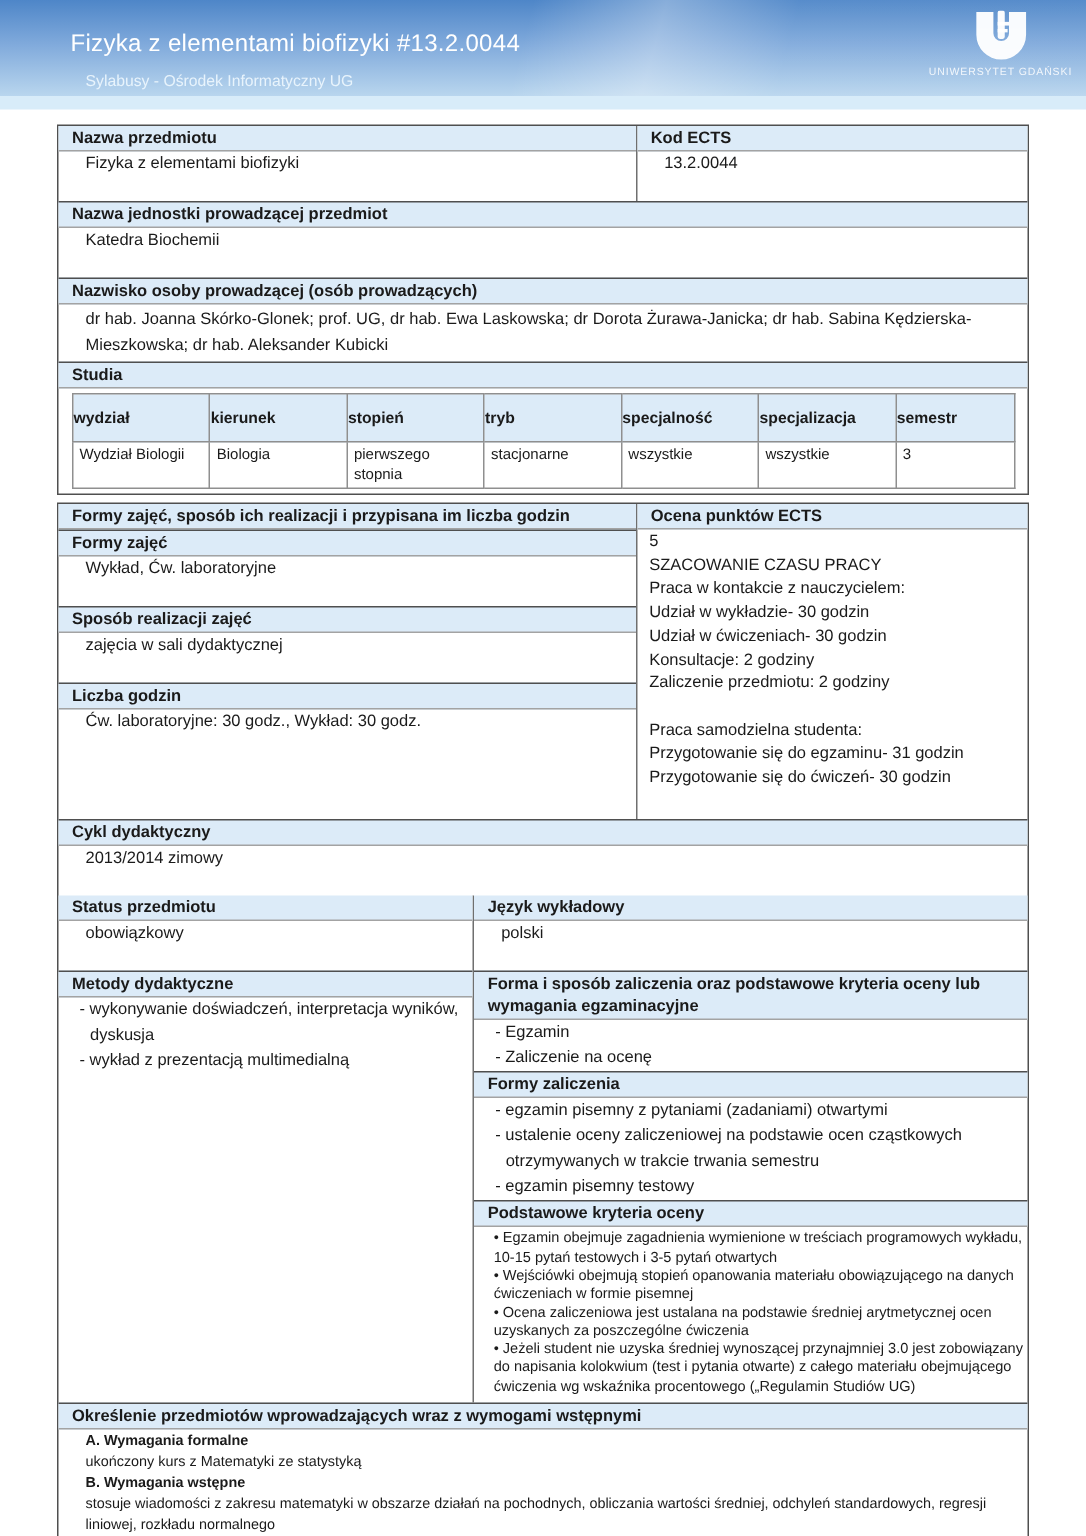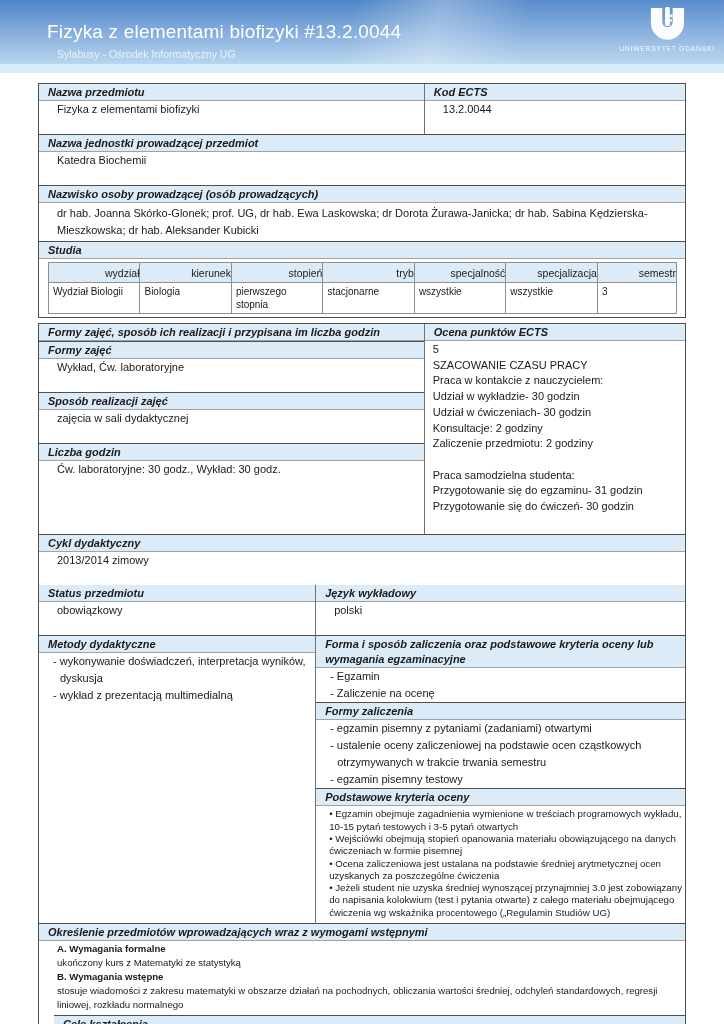--- a/index.html
+++ b/index.html
@@ -5,50 +5,50 @@
   * { margin:0; padding:0; box-sizing:border-box; }
   html,body { width:724px; background:#ffffff; }
   body { font-family:"Liberation Sans", sans-serif; color:#1a1a1a; position:relative; height:1024px; overflow:hidden; }
 
   
   .banner { position:relative; height:64px;
     background:linear-gradient(180deg,#4e86c8 0%,#7fa9db 45%,#b9d6ee 100%); }
   .banner::before { content:""; position:absolute; inset:0;
     background:linear-gradient(105deg, rgba(255,255,255,0) 48%, rgba(255,255,255,0.32) 60%, rgba(255,255,255,0.05) 72%); }
   .banner-strip { height:9px; background:#d8ecf9; }
-  .banner-title { position:absolute; left:47px; top:21px; font-size:19px; color:#ffffff; letter-spacing:0.2px; }
+  .banner-title { position:absolute; left:47px; top:21px; font-size:16px; color:#ffffff; letter-spacing:0.2px; }
   .banner-subtitle { position:absolute; left:57px; top:48px; font-size:10.5px; color:rgba(235,245,253,0.95); }
   .logo { position:absolute; right:2px; top:7px; width:110px; text-align:center; }
   .logo svg { display:block; margin:0 auto; }
   .logo-text { margin-top:2px; font-size:7px; letter-spacing:0.6px; color:rgba(255,255,255,0.85); }
 
   
   .content { width:648px; margin:10px 0 0 38px; }
   .tbl { border:1.5px solid #4f4f4f; background:#fff; }
   .tbl + .tbl { margin-top:5px; }
 
   .hr { background:#dcebf8; font-weight:bold; font-size:11px; line-height:15px;
         min-height:17px; padding:1px 6px 0 9px;
-        border-top:1px solid #4f4f4f; border-bottom:1px solid #a3a3a3;font-style:italic; }
+        border-top:1px solid #4f4f4f; border-bottom:1px solid #a3a3a3; }
   .hr:first-child { border-top:none; }
   .hr2 { min-height:30px; }
   .vr { font-size:11px; line-height:17px; min-height:17px; padding:0 8px 16px 18px; }
   .vr-multi { min-height:38px; padding:2px 8px 2px 18px; }
 
   .g2 { display:grid; grid-template-columns:59.72% 40.28%; }
   .g3 { display:grid; grid-template-columns:42.9% 57.1%; }
   .colL { border-right:1px solid #6f6f6f; }
   .colL .hr, .colR .hr { border-left:none; }
   .colL > .hr:first-child, .colR > .hr:first-child { border-top:none; }
 
   
   .sub-wrap { padding:3px 8px 3px 9px; }
   table.sub { width:100%; border-collapse:collapse; table-layout:fixed; }
   table.sub th, table.sub td { border:1px solid #8f8f8f; }
-  table.sub th { background:#dcebf8; font-size:10.5px; font-weight:normal; height:20px; text-align:right; }
+  table.sub th { background:#dcebf8; font-size:10.5px; font-weight:bold; height:32px; text-align:left; }
   table.sub td { font-size:10px; line-height:13px; height:28px; vertical-align:top; padding:2px 4px; }
   col.c7 { width:12.6%; }
 
   .ects { padding:1px 6px 4px 8px; }
   .ects div { font-size:11px; line-height:15.7px; min-height:15.7px; }
 
   .item { font-size:11px; line-height:17px; padding:0 6px 0 21px; text-indent:-7px; }
   .items-block { padding-bottom:0; }
 
   .crit { padding:2px 3px 4px 13px; }

